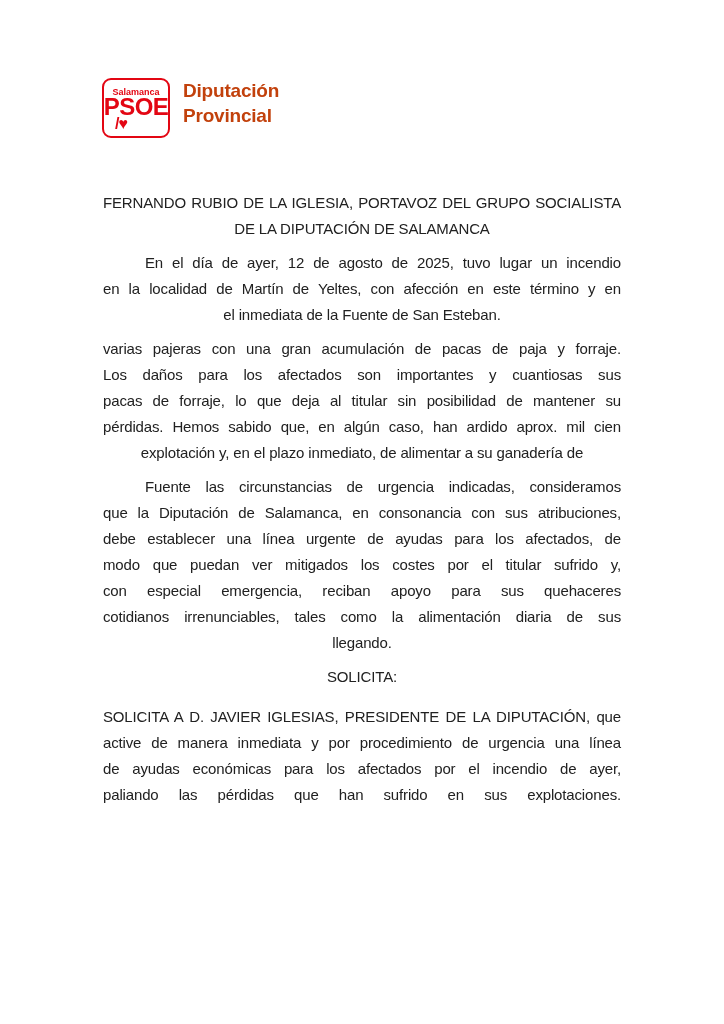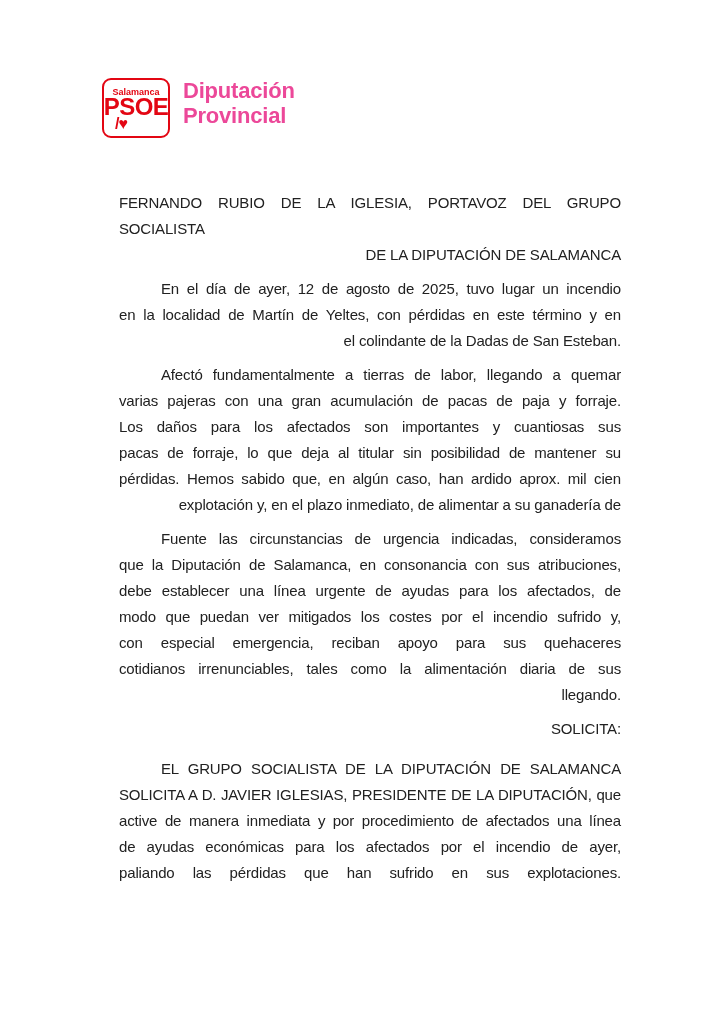--- a/index.html
+++ b/index.html
@@ -51,41 +51,41 @@
   .badge-mark {
     align-self: flex-start;
     margin-left: 11px;
     font-size: 16px;
     font-weight: bold;
     color: #e30613;
     line-height: 15px;
     letter-spacing: -1px;
   }
   .brand {
-    color: #ec4899;
+    color: #c2410c;
     font-weight: bold;
-    font-size: 22px;
+    font-size: 19px;
     line-height: 25px;
     letter-spacing: -0.2px;
   }
 
   
   .content {
     position: absolute;
     left: 103px;
     top: 190px;
     width: 518px;
     color: #212121;
     font-size: 15px;
     line-height: 26px;
     letter-spacing: -0.15px;
   }
-  .block { margin: 0 0 8px 16px; }
+  .block { margin: 0 0 8px 0; }
   .label-block { margin: 0 0 14px 0; }
-  .line { text-align: right; }
+  .line { text-align: center; }
   .line.stretch {
     text-align: justify;
     text-align-last: justify;
     text-justify: inter-word;
   }
   .line.indent { padding-left: 42px; }
 </style>
 </head>
 <body>
 
@@ -106,49 +106,47 @@
   <div class="content">
 
     <div class="block">
         <div class="line stretch">FERNANDO RUBIO DE LA IGLESIA, PORTAVOZ DEL GRUPO SOCIALISTA</div>
         <div class="line">DE LA DIPUTACIÓN DE SALAMANCA</div>
       </div>
 
 
     <div class="block">
         <div class="line stretch indent">En el día de ayer, 12 de agosto de 2025, tuvo lugar un incendio</div>
-        <div class="line stretch">en la localidad de Martín de Yeltes, con pérdidas en este término y en</div>
-        <div class="line">el colindante de la Dadas de San Esteban.</div>
+        <div class="line stretch">en la localidad de Martín de Yeltes, con afección en este término y en</div>
+        <div class="line">el inmediata de la Fuente de San Esteban.</div>
       </div>
 
     <div class="block">
-        <div class="line stretch indent">Afectó fundamentalmente a tierras de labor, llegando a quemar</div>
         <div class="line stretch">varias pajeras con una gran acumulación de pacas de paja y forraje.</div>
         <div class="line stretch">Los daños para los afectados son importantes y cuantiosas sus</div>
         <div class="line stretch">pacas de forraje, lo que deja al titular sin posibilidad de mantener su</div>
         <div class="line stretch">pérdidas. Hemos sabido que, en algún caso, han ardido aprox. mil cien</div>
         <div class="line">explotación y, en el plazo inmediato, de alimentar a su ganadería de</div>
       </div>
 
     <div class="block">
         <div class="line stretch indent">Fuente las circunstancias de urgencia indicadas, consideramos</div>
         <div class="line stretch">que la Diputación de Salamanca, en consonancia con sus atribuciones,</div>
         <div class="line stretch">debe establecer una línea urgente de ayudas para los afectados, de</div>
-        <div class="line stretch">modo que puedan ver mitigados los costes por el incendio sufrido y,</div>
+        <div class="line stretch">modo que puedan ver mitigados los costes por el titular sufrido y,</div>
         <div class="line stretch">con especial emergencia, reciban apoyo para sus quehaceres</div>
         <div class="line stretch">cotidianos irrenunciables, tales como la alimentación diaria de sus</div>
         <div class="line">llegando.</div>
       </div>
 
     <div class="block label-block">
       <div class="line">SOLICITA:</div>
     </div>
 
     <div class="block">
-        <div class="line stretch indent">EL GRUPO SOCIALISTA DE LA DIPUTACIÓN DE SALAMANCA</div>
         <div class="line stretch">SOLICITA A D. JAVIER IGLESIAS, PRESIDENTE DE LA DIPUTACIÓN, que</div>
-        <div class="line stretch">active de manera inmediata y por procedimiento de afectados una línea</div>
+        <div class="line stretch">active de manera inmediata y por procedimiento de urgencia una línea</div>
         <div class="line stretch">de ayudas económicas para los afectados por el incendio de ayer,</div>
         <div class="line stretch">paliando las pérdidas que han sufrido en sus explotaciones.</div>
       </div>
 
   </div>
 </div>
 
 </body></html>

